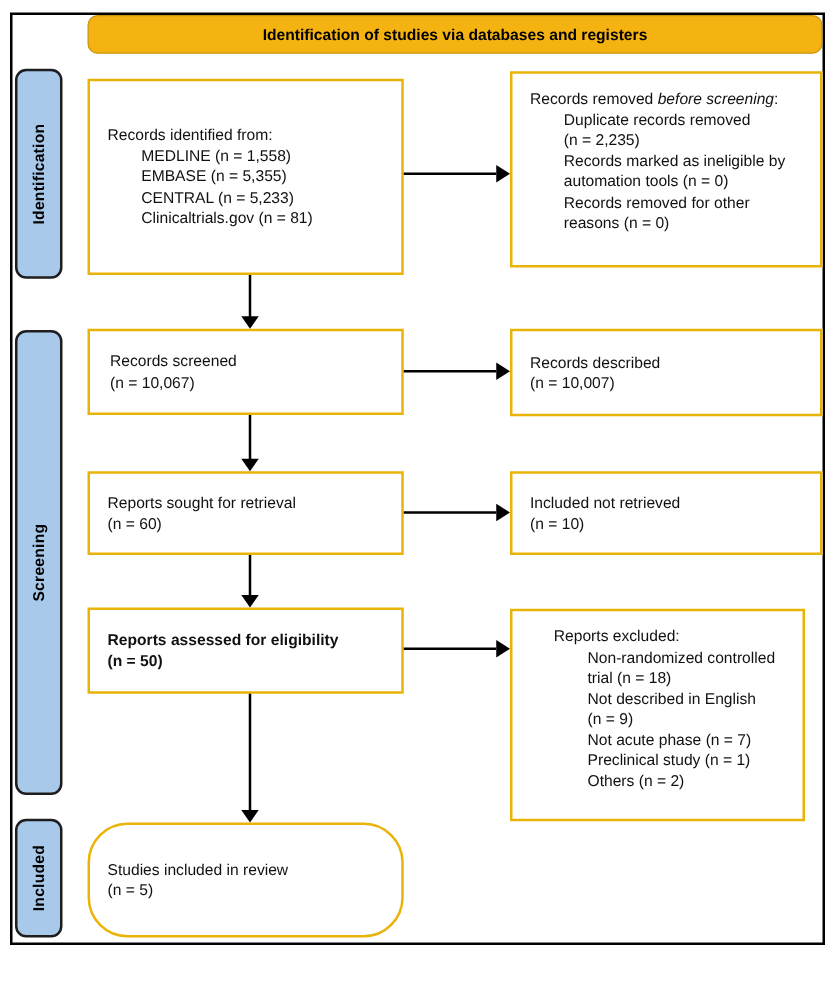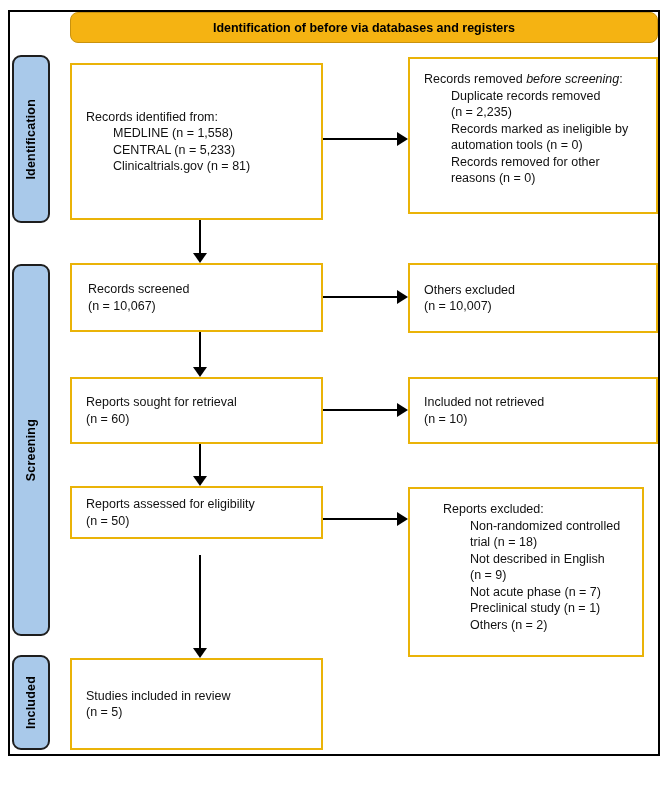--- a/index.html
+++ b/index.html
@@ -80,79 +80,80 @@
   .em { font-style: italic; }
 </style>
 </head>
 <body>
 
 <div class="canvas">
 
   <div class="frame"></div>
 
   <div class="banner">
-    <span>Identification of before via databases and registers</span>
+    <span>Identification of studies via databases and registers</span>
   </div>
 
   <div class="stage-bar" style="top:55px;height:168px;">
     <span>Identification</span>
   </div>
   <div class="stage-bar" style="top:264px;height:372px;">
     <span>Screening</span>
   </div>
   <div class="stage-bar" style="top:655px;height:95px;">
     <span>Included</span>
   </div>
 
   <div class="box" style="left:70px;top:63px;width:253px;height:157px;">
     <div>Records identified from:</div>
     <div class="indent">MEDLINE (n&nbsp;=&nbsp;1,558)</div>
+    <div class="indent">EMBASE (n&nbsp;=&nbsp;5,355)</div>
     <div class="indent">CENTRAL (n&nbsp;=&nbsp;5,233)</div>
     <div class="indent">Clinicaltrials.gov (n&nbsp;=&nbsp;81)</div>
   </div>
 
   <div class="box top-align" style="left:408px;top:57px;width:250px;height:157px;">
     <div><span>Records removed </span><span class="em">before screening</span><span>:</span></div>
     <div class="indent">Duplicate records removed (n&nbsp;=&nbsp;2,235)</div>
     <div class="indent">Records marked as ineligible by automation tools (n&nbsp;=&nbsp;0)</div>
     <div class="indent">Records removed for other reasons (n&nbsp;=&nbsp;0)</div>
   </div>
 
   <div class="box" style="left:70px;top:263px;width:253px;height:69px;padding-left:16px;">
     <div>Records screened</div>
     <div>(n = 10,067)</div>
   </div>
   <div class="box" style="left:408px;top:263px;width:250px;height:70px;">
-    <div>Others excluded</div>
+    <div>Records described</div>
     <div>(n = 10,007)</div>
   </div>
 
   <div class="box" style="left:70px;top:377px;width:253px;height:67px;">
     <div>Reports sought for retrieval</div>
     <div>(n = 60)</div>
   </div>
   <div class="box" style="left:408px;top:377px;width:250px;height:67px;">
     <div>Included not retrieved</div>
     <div>(n = 10)</div>
   </div>
 
-  <div class="box" style="left:70px;top:486px;width:253px;height:53px;">
+  <div class="box" style="left:70px;top:486px;width:253px;height:69px;font-weight:bold;">
     <div>Reports assessed for eligibility</div>
     <div>(n = 50)</div>
   </div>
   <div class="box top-align" style="left:408px;top:487px;width:236px;height:170px;padding-left:33px;">
     <div>Reports excluded:</div>
     <div class="indent">Non-randomized controlled trial (n&nbsp;=&nbsp;18)</div>
     <div class="indent">Not described in English (n&nbsp;=&nbsp;9)</div>
     <div class="indent">Not acute phase (n&nbsp;=&nbsp;7)</div>
     <div class="indent">Preclinical study (n&nbsp;=&nbsp;1)</div>
     <div class="indent">Others (n&nbsp;=&nbsp;2)</div>
   </div>
 
-  <div class="box" style="left:70px;top:658px;width:253px;height:92px;">
+  <div class="box" style="left:70px;top:658px;width:253px;height:92px;border-radius:32px;">
     <div>Studies included in review</div>
     <div>(n = 5)</div>
   </div>
 
   <div class="arrow-line-v" style="left:199px;top:220px;height:34px;"></div>
   <div class="arrow-head-down" style="left:193px;top:253px;"></div>
 
   <div class="arrow-line-v" style="left:199px;top:332px;height:36px;"></div>
   <div class="arrow-head-down" style="left:193px;top:367px;"></div>
 

